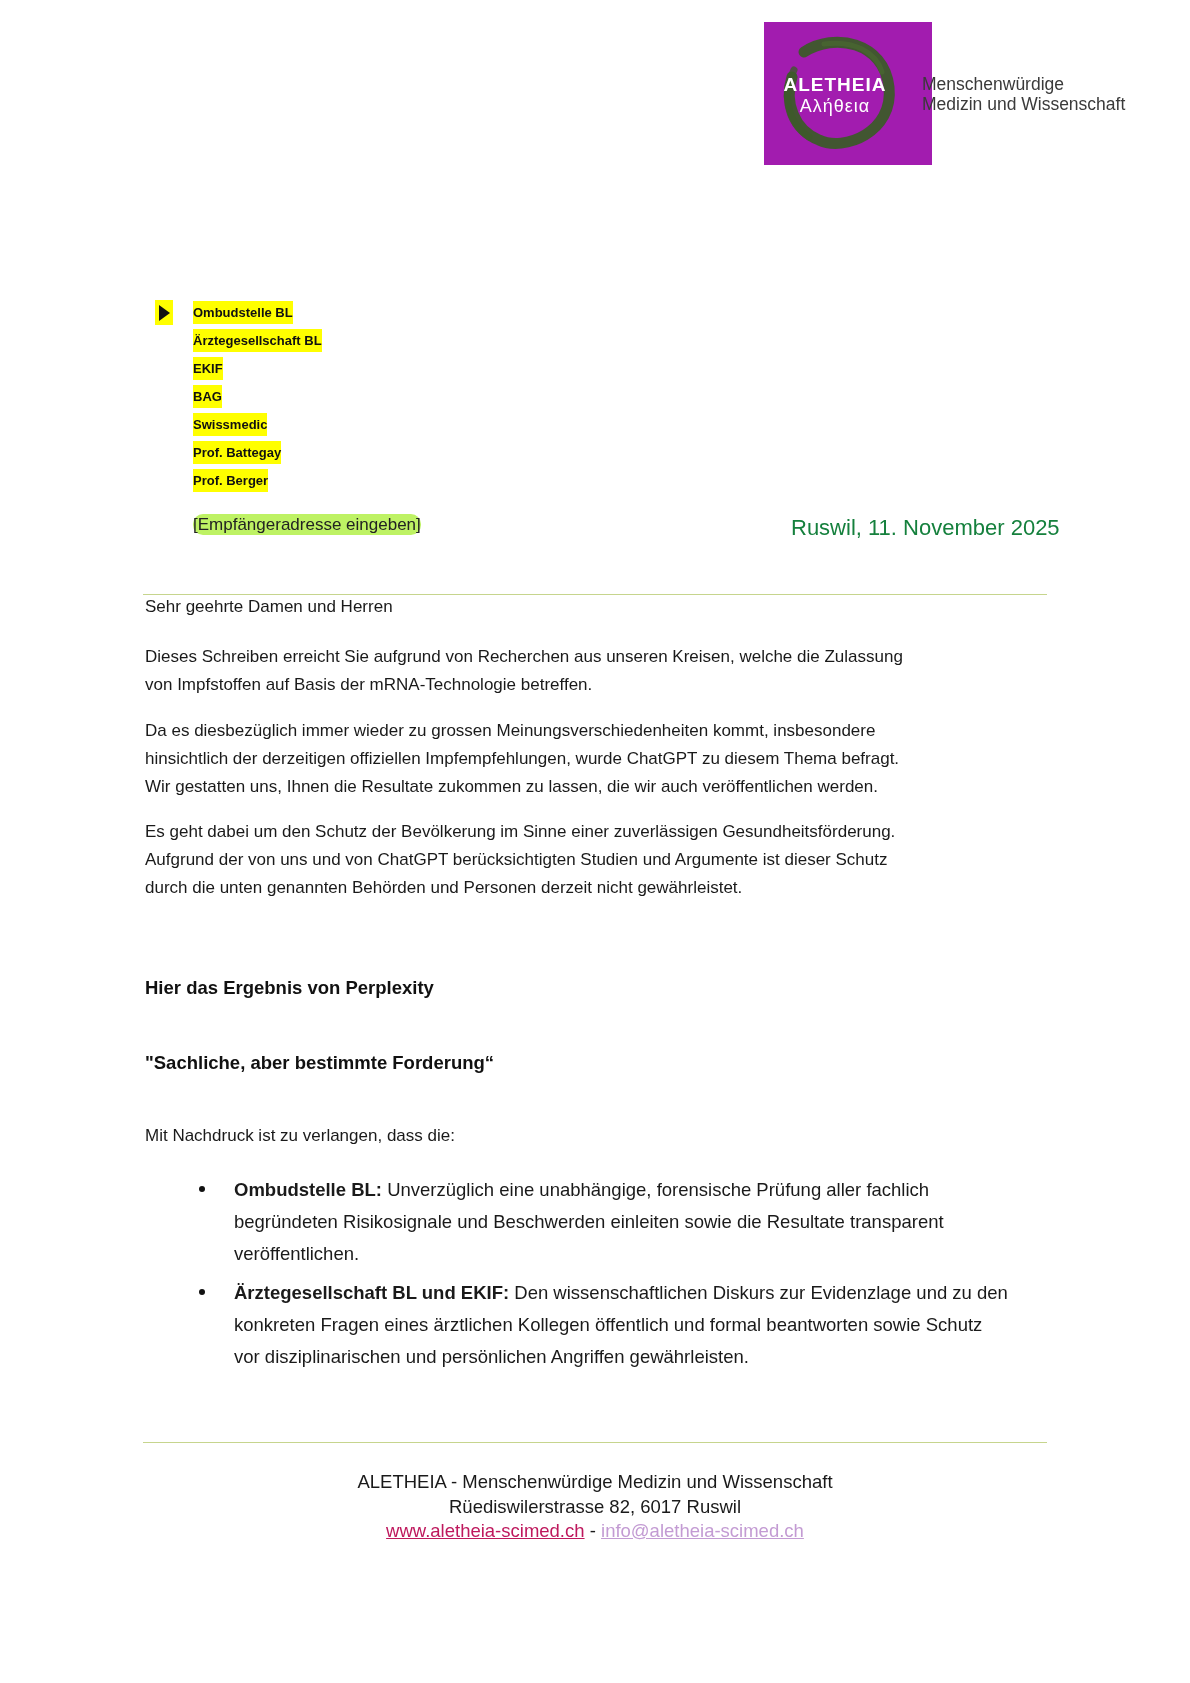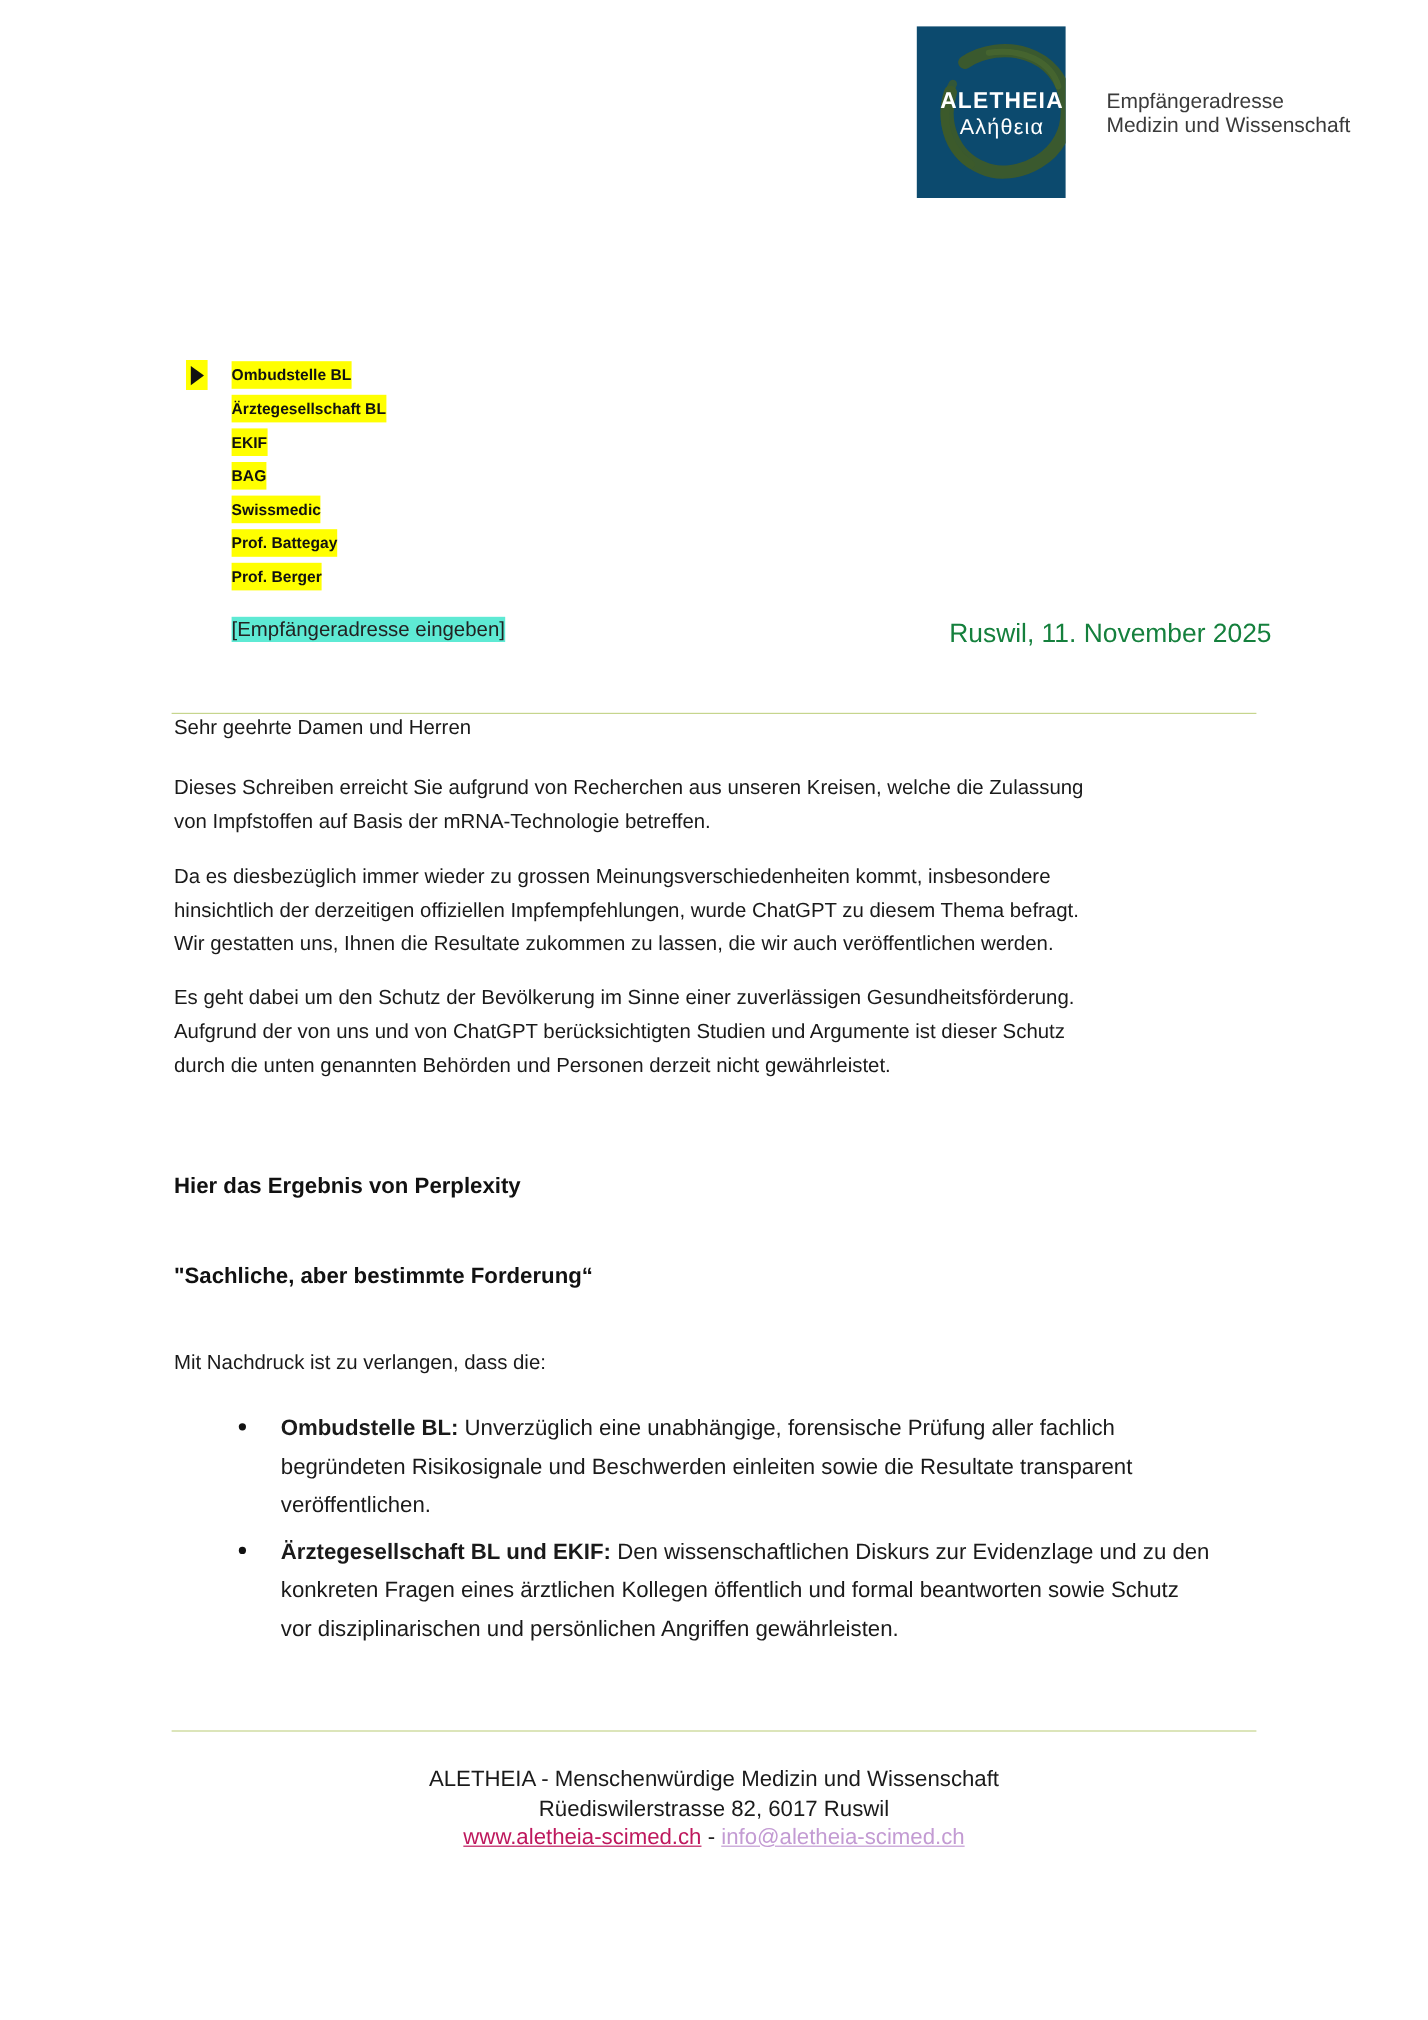--- a/index.html
+++ b/index.html
@@ -1,29 +1,29 @@
 <!DOCTYPE html>
 <html><head>
 <meta charset="utf-8">
 <style>
   html, body { margin:0; padding:0; background:#ffffff; }
   body { width:1190px; height:1683px; position:relative; overflow:hidden;
          font-family:"Liberation Sans", sans-serif; color:#1a1a1a; }
   .abs { position:absolute; white-space:nowrap; }
-  .logo-box { position:absolute; left:764px; top:22px; width:124px; height:143px; background:#0c4a6e; overflow:hidden; }
+  .logo-box { position:absolute; left:764px; top:22px; width:168px; height:143px; background:#a21caf; overflow:hidden; }
   .logo-box svg { position:absolute; left:0; top:0; }
   .logo-t1 { position:absolute; left:0; width:142px; top:52px; text-align:center; color:#ffffff; font-weight:bold; font-size:19px; letter-spacing:1px; }
   .logo-t2 { position:absolute; left:0; width:142px; top:74px; text-align:center; color:#ffffff; font-size:18px; letter-spacing:1px; }
   .tagline { position:absolute; left:922px; top:74px; font-size:17.5px; line-height:20px; color:#3a3a3a; }
   .arrow-mark { position:absolute; left:155px; top:300px; width:18px; height:25px; background:#ffff00; }
   .arrow-mark span { position:absolute; left:4px; top:5px; width:0; height:0; border-top:8px solid transparent; border-bottom:8px solid transparent; border-left:11px solid #111; }
   .recipients { position:absolute; left:193px; top:301px; }
   .recipient { display:block; height:28px; }
   .recipient span { background:#ffff00; font-weight:bold; font-size:13px; line-height:23px; color:#111; display:inline-block; }
-  .placeholder { position:absolute; left:193px; top:514px; background:#5eead4; font-size:17px; line-height:21px; color:#222; }
+  .placeholder { position:absolute; left:193px; top:514px; background:#bef264; font-size:17px; line-height:21px; color:#222;border-radius:10px; }
   .date { position:absolute; left:791px; top:515px; font-size:22px; color:#15803d; }
   .rule { position:absolute; left:143px; width:904px; height:0; border-top:1.5px solid #c6d58d; }
   .p { position:absolute; left:145px; font-size:17px; line-height:28px; color:#1a1a1a; }
   .p .ln { display:block; white-space:nowrap; }
   .h { position:absolute; left:145px; font-size:18.5px; font-weight:bold; color:#111; }
   .bullet-item { position:absolute; left:195px; }
   .bullet-dot { position:absolute; left:4px; top:12px; width:6px; height:6px; border-radius:50%; background:#111; }
   .bullet-text { position:absolute; left:39px; top:0; font-size:18.5px; line-height:32px; color:#1a1a1a; }
   .bullet-text .ln { display:block; white-space:nowrap; }
   .bullet-text b { font-weight:bold; }
@@ -38,21 +38,21 @@
 <div class="logo-box">
   <svg width="142" height="143" viewBox="0 0 142 143">
     <path d="M40 30 C 70 10, 120 20, 125 65 C 130 110, 80 130, 55 118 C 30 108, 20 80, 28 55" fill="none" stroke="#3d5a2a" stroke-width="11" stroke-linecap="round" opacity="0.95"></path>
     <path d="M30 48 C 18 70, 22 100, 45 115" fill="none" stroke="#3d5a2a" stroke-width="7" stroke-linecap="round" opacity="0.8"></path>
     <path d="M60 22 C 90 18, 112 30, 118 50" fill="none" stroke="#4a6a30" stroke-width="5" stroke-linecap="round" opacity="0.7"></path>
   </svg>
   <div class="logo-t1">ALETHEIA</div>
   <div class="logo-t2">Αλήθεια</div>
 </div>
 <div class="tagline">
-  <div>Empfängeradresse</div>
+  <div>Menschenwürdige</div>
   <div>Medizin und Wissenschaft</div>
 </div>
 
 <div class="arrow-mark">
     <span></span>
   </div>
 <div class="recipients">
   <div class="recipient"><span>Ombudstelle BL</span></div>
   <div class="recipient"><span>Ärztegesellschaft BL</span></div>
   <div class="recipient"><span>EKIF</span></div>

